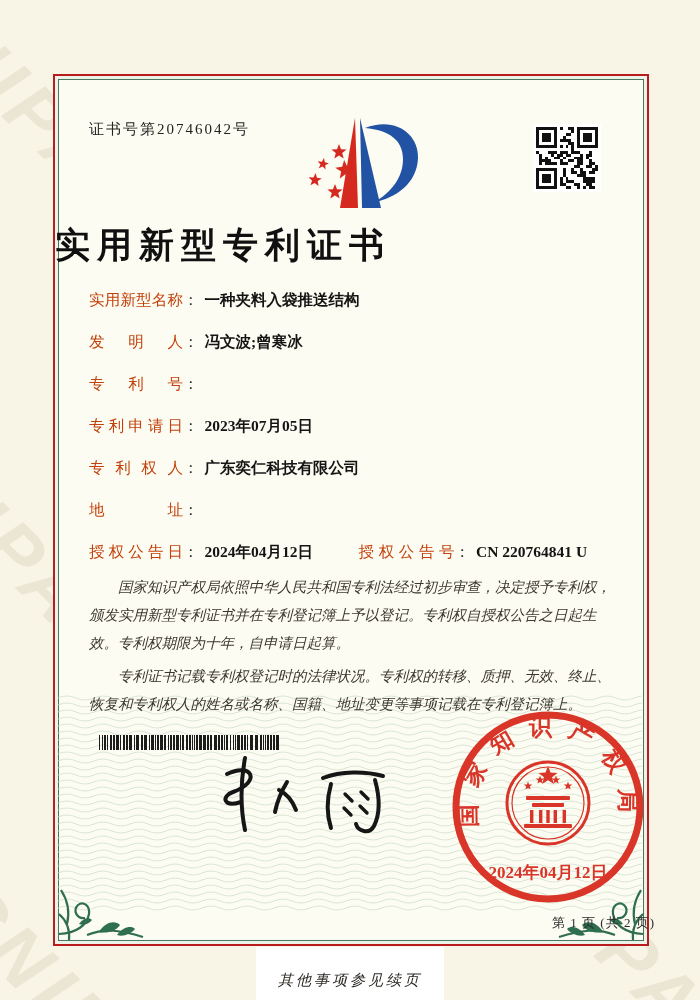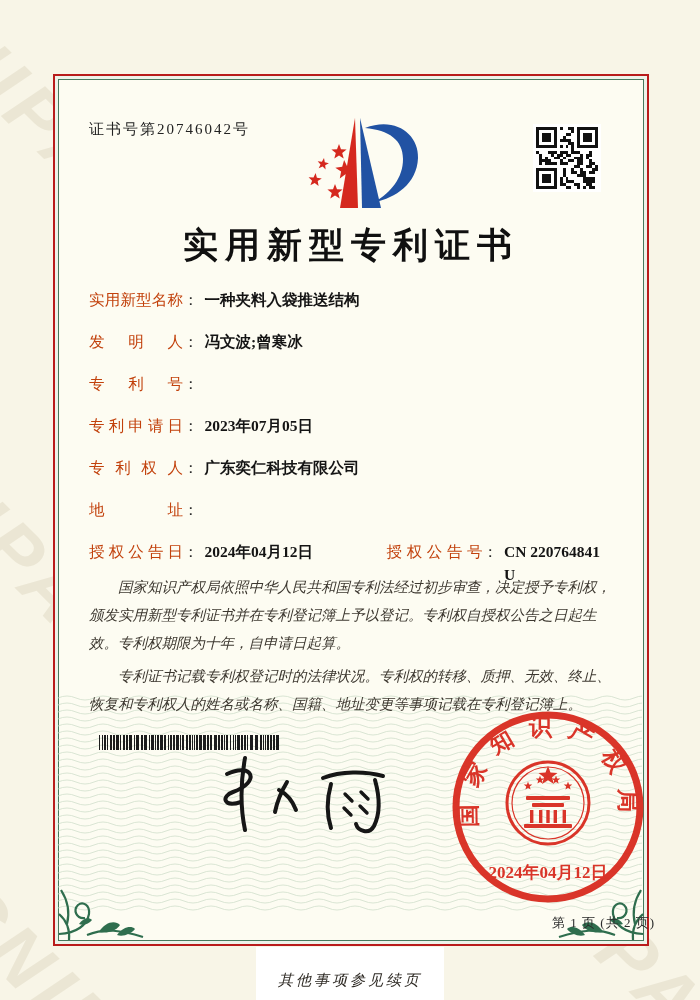--- a/index.html
+++ b/index.html
@@ -22,29 +22,29 @@
     background:#fdfcf2;border:2px solid #b91c1c;
     box-shadow: inset 0 0 0 3px #eef3ea, inset 0 0 0 4px #47795e;
     z-index:1;
   }
   .waves{position:absolute;left:3px;top:618px;width:584px;height:224px;pointer-events:none;}
   .cert-no{position:absolute;left:34px;top:44px;font-size:15px;letter-spacing:2px;color:#222;}
   .logo{position:absolute;left:238px;top:36px;width:130px;height:104px;}
   .logo svg{width:100%;height:100%;}
   .qr{position:absolute;left:478px;top:48px;width:68px;height:68px;background:#fff;padding:3px;box-sizing:border-box;}
   .title{
-    position:absolute;left:0;top:146px;width:100%;text-align:center;
+    position:absolute;left:0;top:146px;width:100%;text-align:left;
     font-size:35px;font-weight:bold;letter-spacing:7px;color:#101010;
   }
   .fields{position:absolute;left:34px;top:212px;width:526px;font-size:15.5px;}
   .field-row{margin-bottom:19px;display:flex;align-items:flex-start;line-height:23px;}
   .f-label{display:inline-block;width:94px;text-align:justify;text-align-last:justify;color:#c2410c;flex:none;}
   .f-colon{flex:none;color:#2d2d2d;margin-right:6px;}
   .f-value{font-weight:600;color:#141414;max-width:438px;}
-  .pair2{margin-left:60px;display:flex;}
+  .pair2{margin-left:32px;display:flex;}
   .bodytext{
     position:absolute;left:34px;top:498px;width:524px;
     font-size:14.5px;line-height:1.92;color:#3c372f;font-style:italic;
   }
   .bodytext p{margin:0 0 6px 0;text-indent:2em;}
   .barcode{position:absolute;left:44px;top:659px;width:182px;height:15px;font-size:0;}
   .barcode i{display:inline-block;height:100%;background:#1c1c1c;vertical-align:top;}
   .sig-labels{
     position:absolute;left:34px;top:708px;z-index:3;
     font-family:"Liberation Sans","DejaVu Sans",sans-serif;

